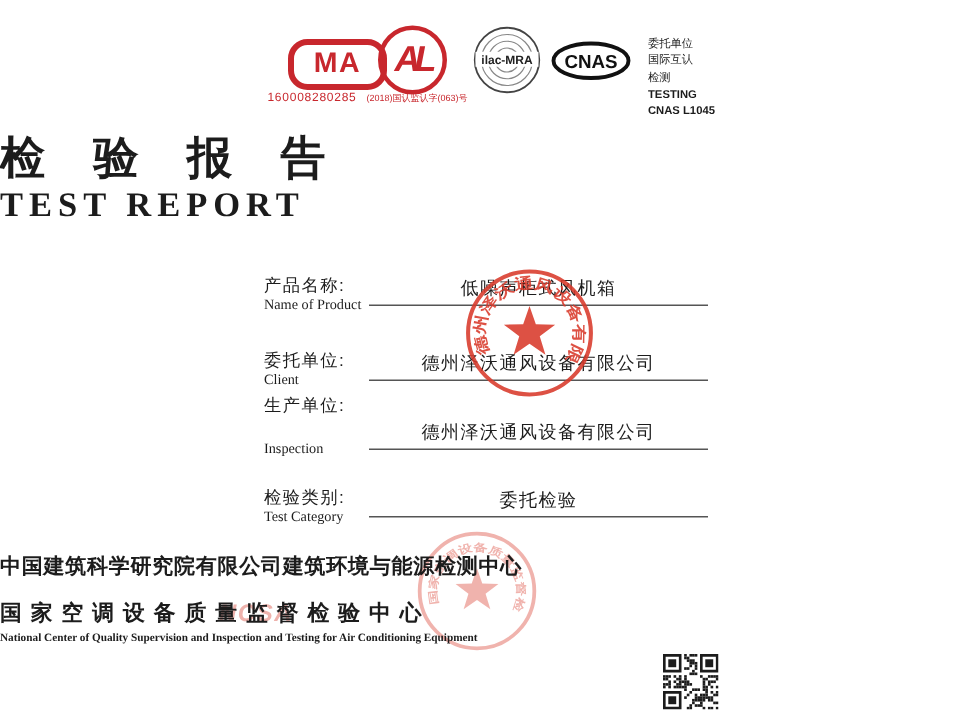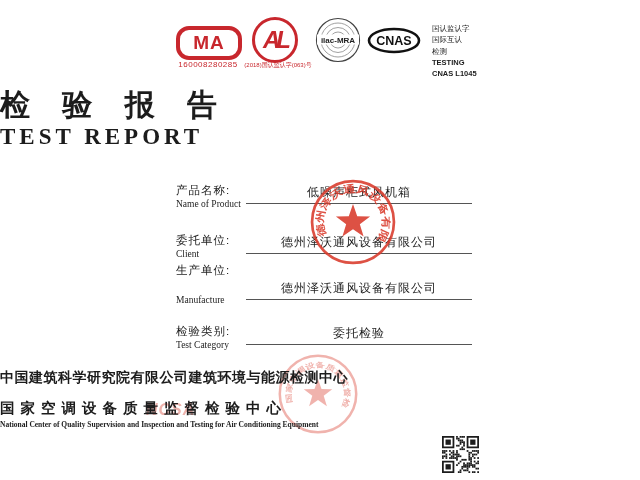--- a/index.html
+++ b/index.html
@@ -2,21 +2,21 @@
 <html><head>
 <meta charset="utf-8">
 <style>
   html,body{margin:0;padding:0;background:#fff;}
   .page{position:relative;width:640px;height:480px;background:#fff;overflow:hidden;
         font-family:"Liberation Sans","DejaVu Sans",sans-serif;color:#1c1c1c;}
   .abs{position:absolute;}
   .ctr{width:100%;}
 
   
-  .cma-box{left:176px;top:26px;width:58px;height:26px;border:4px solid #c8272d;border-radius:13px;
+  .cma-box{left:192px;top:26px;width:58px;height:26px;border:4px solid #c8272d;border-radius:13px;
            color:#c8272d;font-weight:bold;font-size:19px;line-height:26px;text-align:center;letter-spacing:1px;}
   .cma-num{left:168px;top:60px;width:80px;text-align:center;color:#c8272d;font-size:8px;letter-spacing:.5px;}
   .cal-circle{left:252px;top:17px;width:40px;height:40px;border:3px solid #c8272d;border-radius:50%;
               color:#c8272d;font-style:italic;font-weight:bold;font-size:24px;line-height:40px;text-align:center;letter-spacing:-4px;}
   .cal-cap{left:232px;top:61px;width:92px;text-align:center;color:#c8272d;font-size:6px;}
   .ilac{left:315px;top:17px;width:46px;height:46px;}
   .cnas{left:367px;top:27px;width:54px;height:27px;}
   .cnas-block{left:432px;top:23px;font-size:7.5px;line-height:1.5;}
   .cnas-block .en{font-weight:bold;}
 
@@ -63,21 +63,21 @@
     <rect x="2" y="17.5" width="42" height="10" fill="#fff"></rect>
     <text x="23" y="25.8" text-anchor="middle" font-size="8" font-weight="bold" fill="#222">ilac-MRA</text>
   </svg>
 
   <svg class="abs cnas" viewBox="0 0 54 27">
     <ellipse cx="27" cy="13.5" rx="25" ry="11.5" fill="none" stroke="#111" stroke-width="2.6"></ellipse>
     <text x="27" y="18" text-anchor="middle" font-size="12.5" font-weight="bold" fill="#111">CNAS</text>
   </svg>
 
   <div class="abs cnas-block">
-    <div>国认监认字</div>
+    <div>委托单位</div>
     <div>国际互认</div>
     <div>检测</div>
     <div class="en">TESTING</div>
     <div class="en">CNAS L1045</div>
   </div>
 
   <div class="abs ctr title-zh">检 验 报 告</div>
   <div class="abs ctr title-en">TEST REPORT</div>
 
   <div>
@@ -85,21 +85,21 @@
     <div class="abs flabel-en" style="top:199px">Name of Product</div>
     <div class="abs fline" style="top:184px">低噪声柜式风机箱</div>
   </div>
   <div>
     <div class="abs flabel" style="top:233px">委托单位:</div>
     <div class="abs flabel-en" style="top:249px">Client</div>
     <div class="abs fline" style="top:234px">德州泽沃通风设备有限公司</div>
   </div>
   <div>
     <div class="abs flabel" style="top:263px">生产单位:</div>
-    <div class="abs flabel-en" style="top:295px">Manufacture</div>
+    <div class="abs flabel-en" style="top:295px">Inspection</div>
     <div class="abs fline" style="top:280px">德州泽沃通风设备有限公司</div>
   </div>
   <div>
     <div class="abs flabel" style="top:324px">检验类别:</div>
     <div class="abs flabel-en" style="top:340px">Test Category</div>
     <div class="abs fline" style="top:325px">委托检验</div>
   </div>
 
   <svg class="abs seal-main" viewBox="0 0 100 100">
     <circle cx="50" cy="50" r="45.5" fill="none" stroke="#d93a2b" stroke-width="3"></circle>

